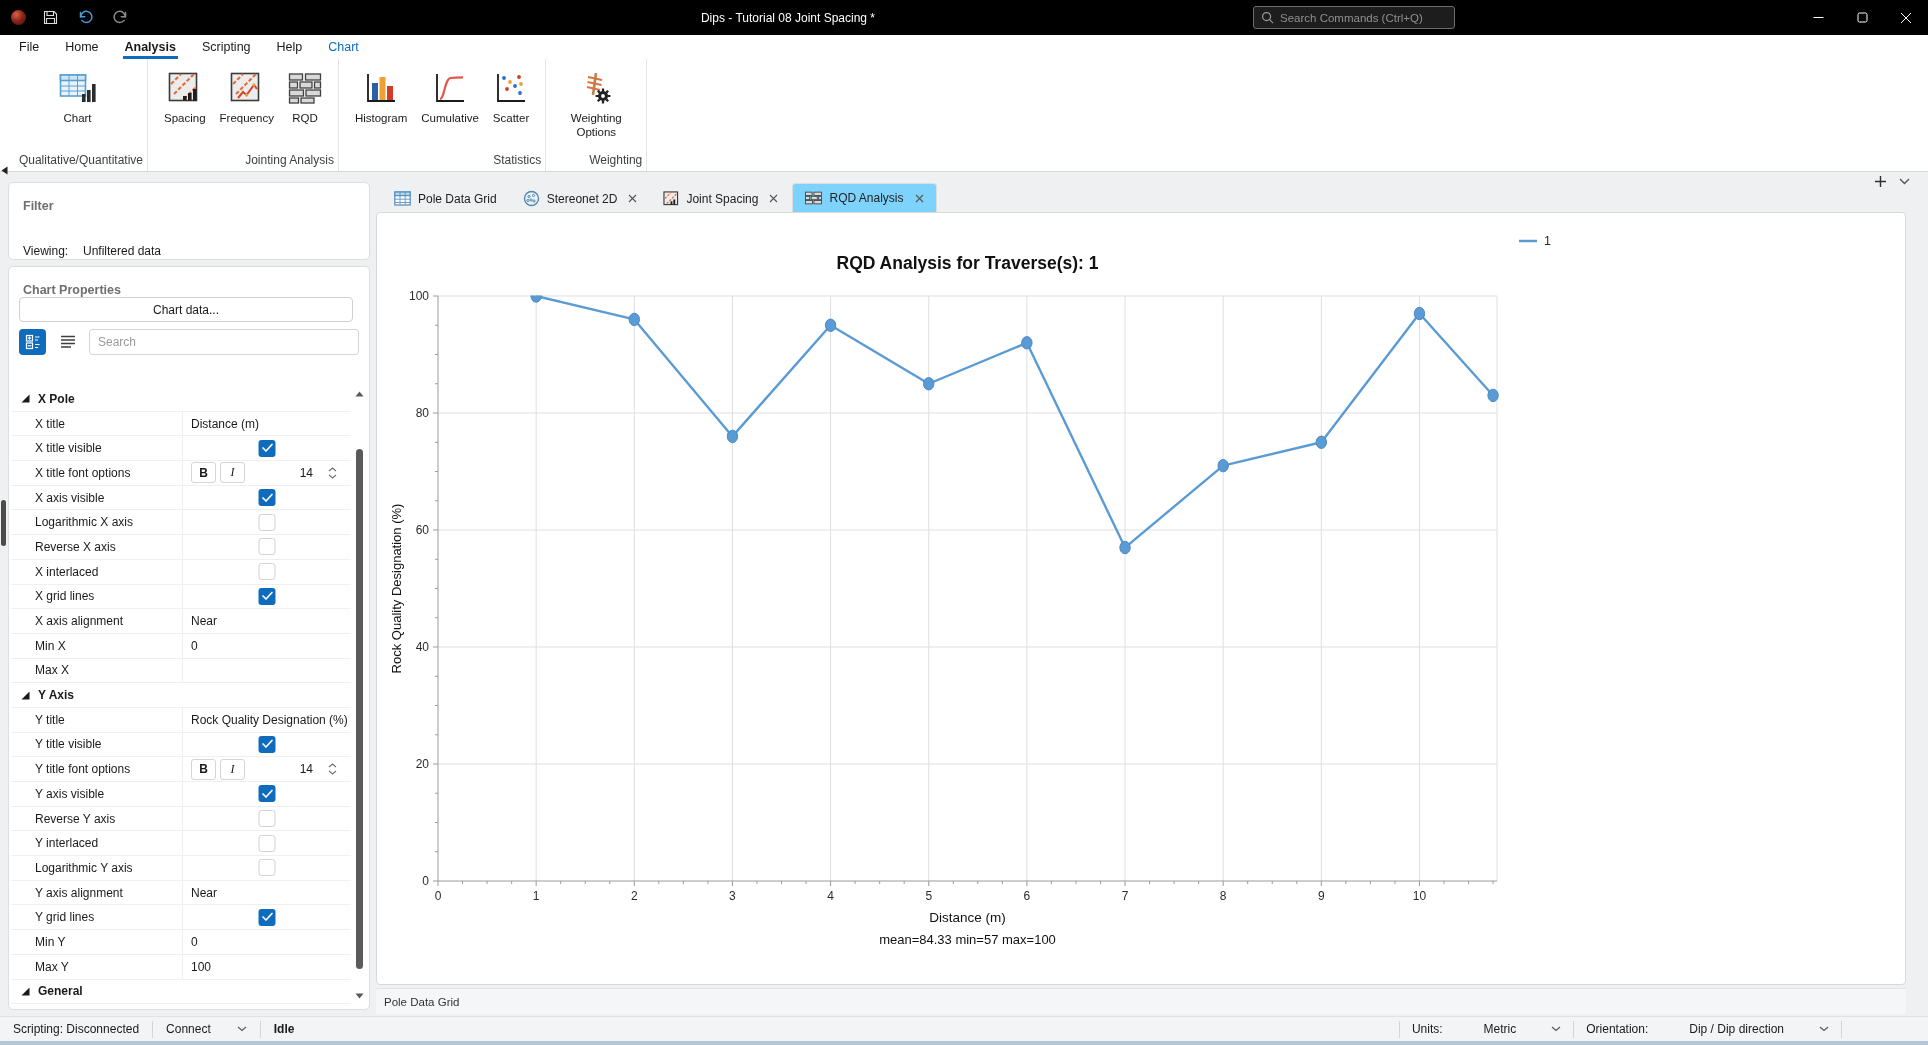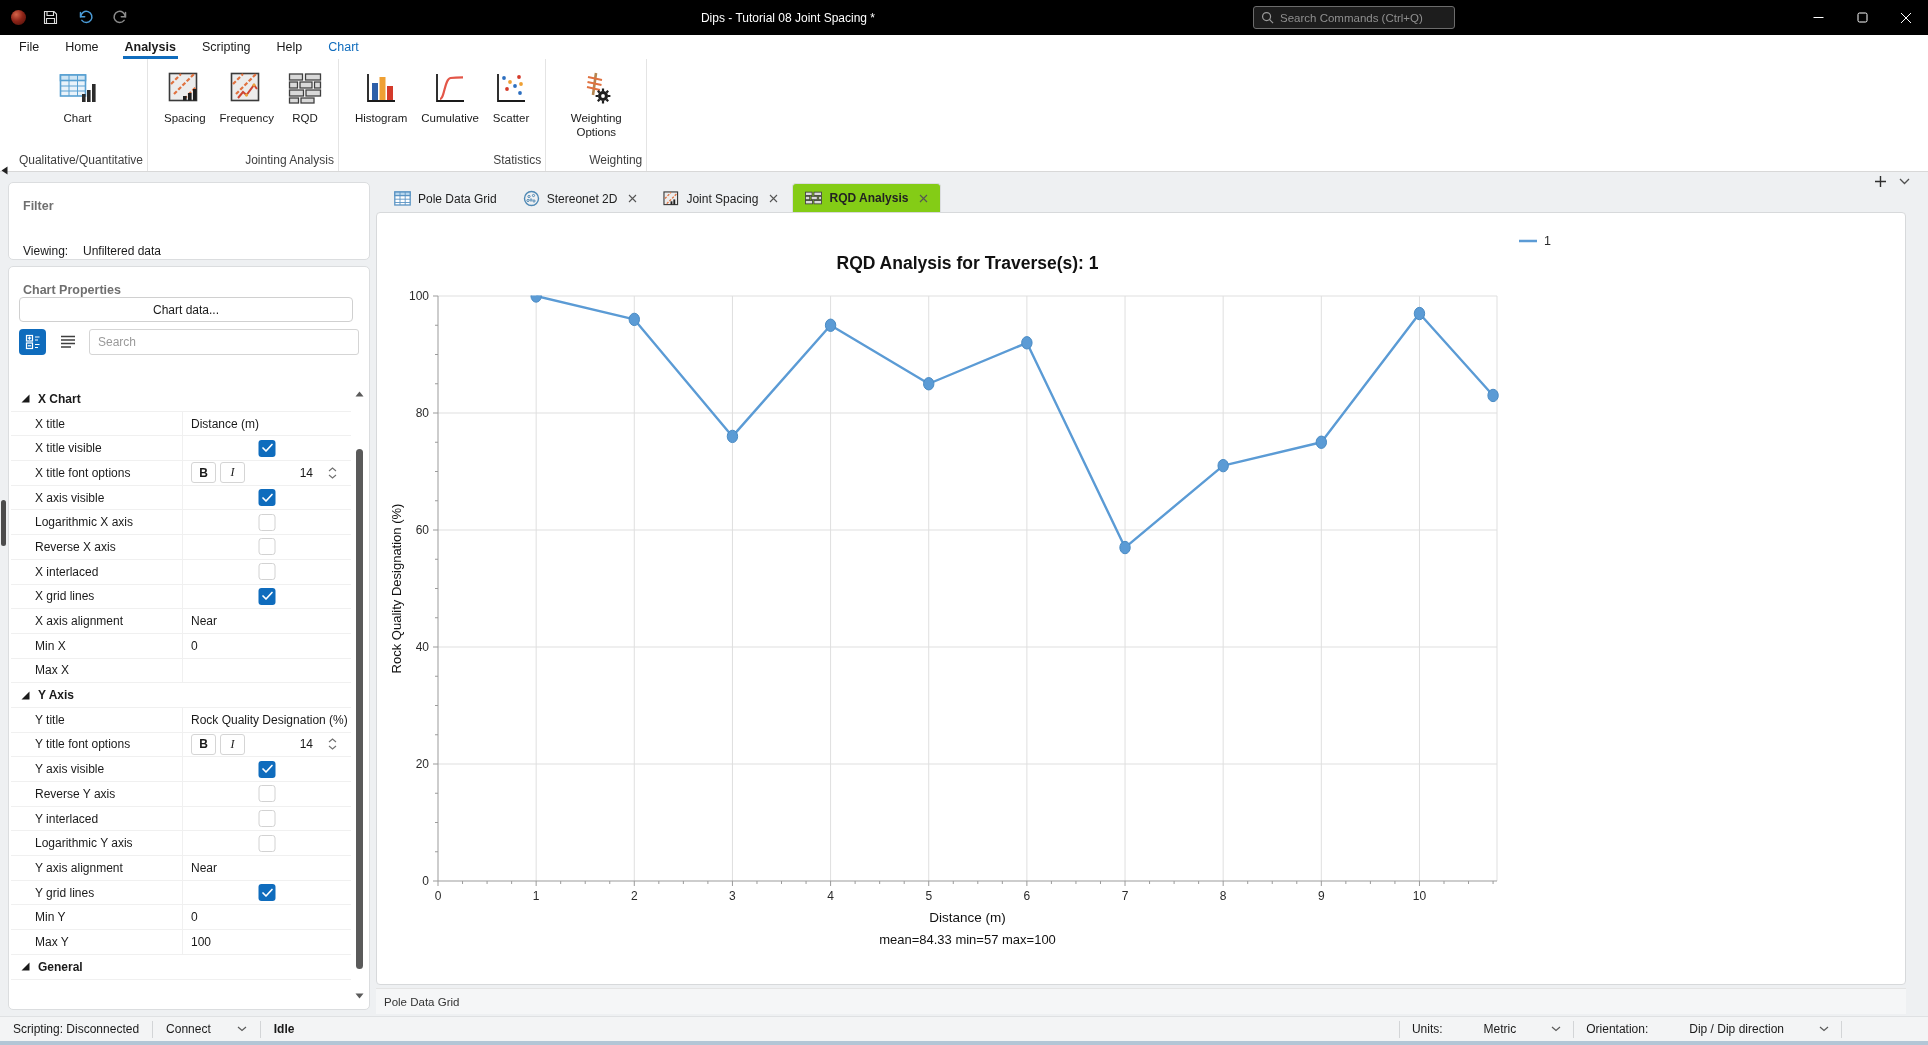--- a/index.html
+++ b/index.html
@@ -72,21 +72,21 @@
 .spinner{position:absolute;right:14px;display:flex;flex-direction:column;gap:2px}
 .pg-scroll{position:absolute;top:120px;right:3px;bottom:6px;width:13px;display:flex;flex-direction:column;align-items:center}
 .pg-track{position:relative;flex:1;width:100%}
 .pg-thumb{position:absolute;top:48px;height:520px;left:3px;width:7px;background:#5a5a5a;border-radius:4px}
 .pg-arrow{height:14px;display:flex;align-items:center;justify-content:center}
 
 
 .doc-area{position:absolute;left:376px;top:0;width:1536px;height:100%}
 .tabstrip{position:absolute;top:11px;left:6px;right:4px;height:29px;display:flex;align-items:flex-end;gap:2px}
 .doc-tab{height:27px;display:flex;align-items:center;gap:7px;padding:0 12px;font-size:12px;border-radius:4px 4px 0 0;color:#222;white-space:nowrap}
-.doc-tab.active{background:#84cc16;border:1px solid #dbdddf;border-bottom:none;font-weight:bold;height:29px}
+.doc-tab.active{background:#7dd3fc;border:1px solid #dbdddf;border-bottom:none;font-weight:normal;height:29px}
 .tab-close{margin-left:4px;display:inline-flex}
 .strip-actions{position:absolute;right:2px;top:3px;display:flex;align-items:center;gap:12px}
 .chart-card{position:absolute;top:40px;left:0;width:1530px;height:773px;background:#fff;border:1px solid #d7d9db;border-radius:4px;overflow:hidden}
 .chart-card svg{display:block}
 .bottom-strip{position:absolute;top:816px;left:0;width:1530px;height:26px;background:#f5f6f7;border-top:1px solid #e4e4e4;display:flex;align-items:center;padding-left:8px;font-size:11.5px;color:#333}
 
 
 .statusbar{position:absolute;left:0;bottom:0;width:100%;height:29px;background:#f3f4f5;border-top:1px solid #dfe1e3;border-bottom:4px solid #b3c6d6;display:flex;align-items:center;font-size:12px}
 .sb-sep{width:1px;height:17px;background:#d3d5d7;flex:none}
 .sb-item{padding:0 13px;display:flex;align-items:center;white-space:nowrap}
@@ -328,21 +328,21 @@
         </span>
       <input class="props-search" type="text" placeholder="Search" style="">
     </div>
     <div class="prop-grid" id="prop-grid">
         <div class="prop-section">
           <span class="icon">
             <svg width="9" height="9" viewBox="0 0 9 9">
               <path d="M8.5 0.5v8h-8z" fill="#1a1a1a"></path>
             </svg>
           </span>
-          <span>X Chart</span>
+          <span>X Pole</span>
         </div>
         <div class="prop-row">
           <span class="plabel">X title</span>
           <span class="pvalue">
             <span class="ptext">Distance (m)</span>
           </span>
         </div>
         <div class="prop-row">
           <span class="plabel">X title visible</span>
           <span class="pvalue">
@@ -430,20 +430,30 @@
             <svg width="9" height="9" viewBox="0 0 9 9">
               <path d="M8.5 0.5v8h-8z" fill="#1a1a1a"></path>
             </svg>
           </span>
           <span>Y Axis</span>
         </div>
         <div class="prop-row">
           <span class="plabel">Y title</span>
           <span class="pvalue">
             <span class="ptext">Rock Quality Designation (%)</span>
+          </span>
+        </div>
+        <div class="prop-row">
+          <span class="plabel">Y title visible</span>
+          <span class="pvalue">
+            <span class="cb on">
+              <svg width="12" height="10" viewBox="0 0 12 10" fill="none">
+                <path d="M1.5 5 4.5 8 10.5 1.5" stroke="#fff" stroke-width="1.7" stroke-linecap="round" stroke-linejoin="round"></path>
+              </svg>
+            </span>
           </span>
         </div>
         <div class="prop-row">
           <span class="plabel">Y title font options</span>
           <span class="pvalue">
             <span class="fbtn bold">B</span>
             <span class="fbtn italic">I</span>
             <span class="fsize">14</span>
             <span class="spinner">
               <svg width="9" height="5" viewBox="0 0 9 5" fill="none">

